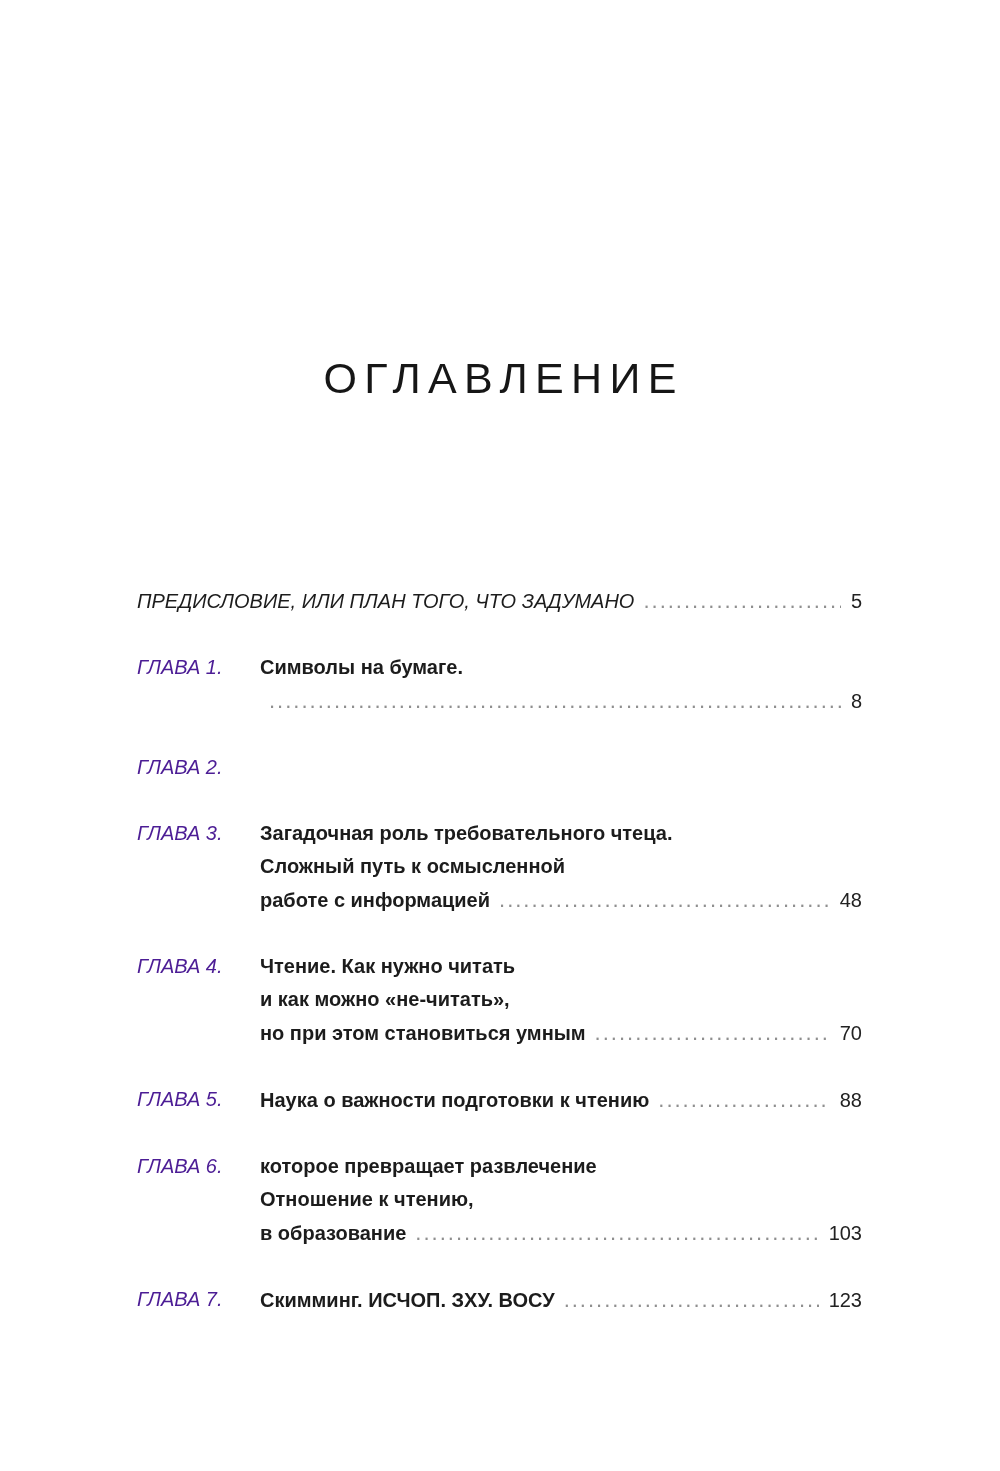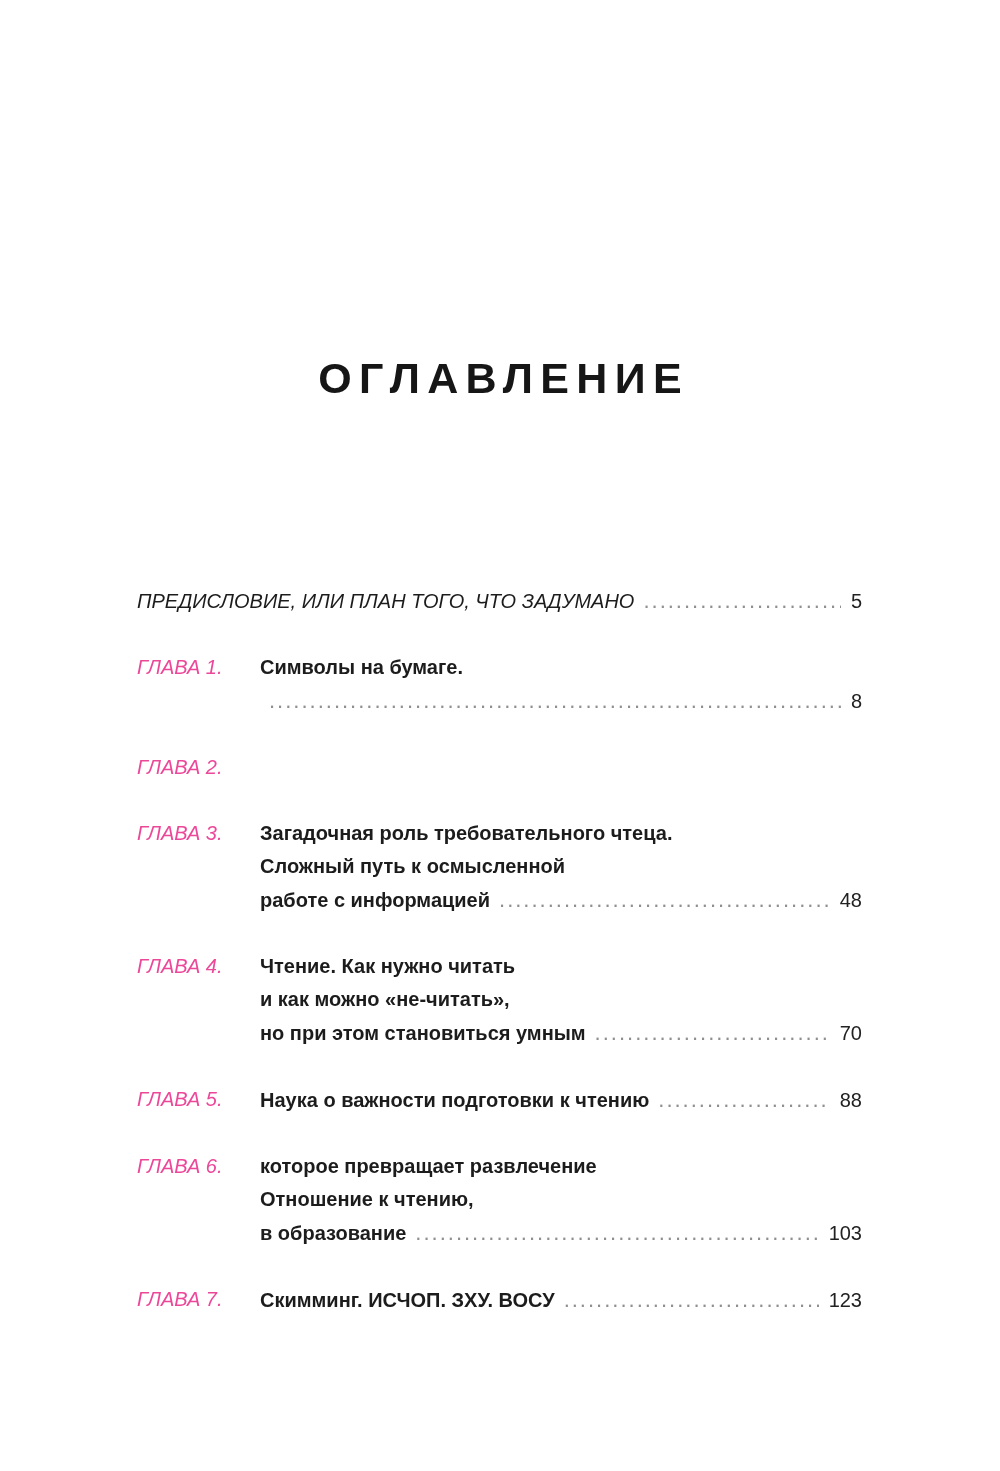--- a/index.html
+++ b/index.html
@@ -16,42 +16,42 @@
   }
   .page {
     width: 1000px;
     height: 1471px;
     box-sizing: border-box;
   }
   .title {
     margin: 356px 0 0 0;
     text-align: center;
     font-size: 43px;
-    font-weight: 700;
+    font-weight: 400;
     line-height: 44px;
     letter-spacing: 0.17em;
     text-indent: 0.17em;
     color: #161616;
   }
   .toc {
     margin: 184px 138px 0 137px; 
   }
   .entry {
     display: flex;
     font-size: 20px;
     line-height: 33px;
     margin-bottom: 33px;
   }
   .entry:last-child { margin-bottom: 0; }
   .label {
     width: 123px;
     flex-shrink: 0;
     font-style: italic;
     font-weight: 400;
-    color: #ec4899;
+    color: #4c1d95;
   }
   .body {
     flex: 1;
     font-weight: 700;
     min-width: 0;
   }
   .entry.preface .body {
     font-weight: 400;
     font-style: italic;
   }

